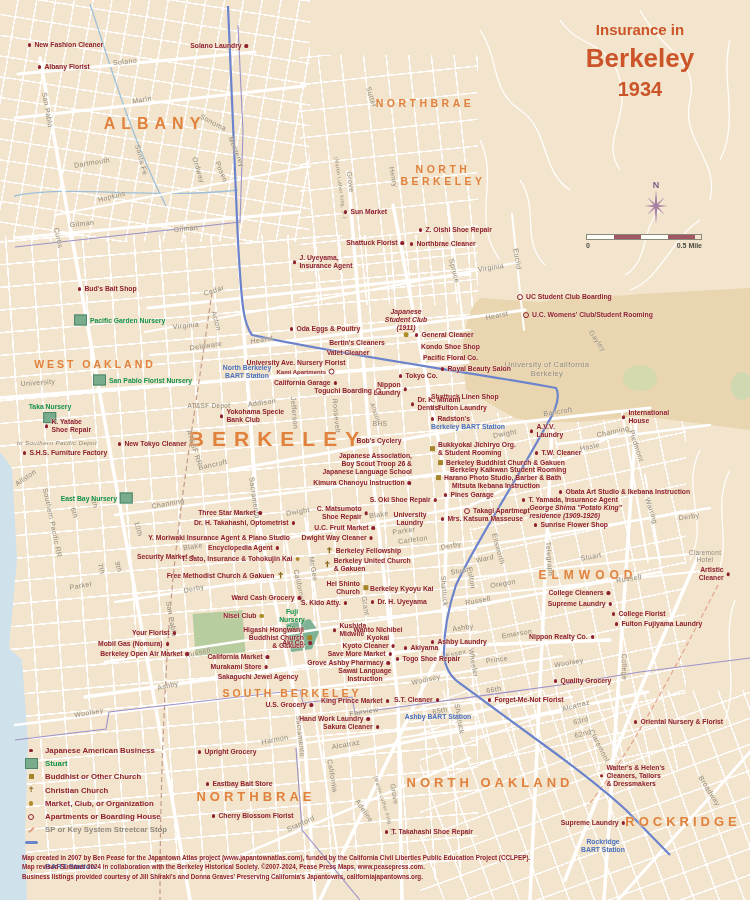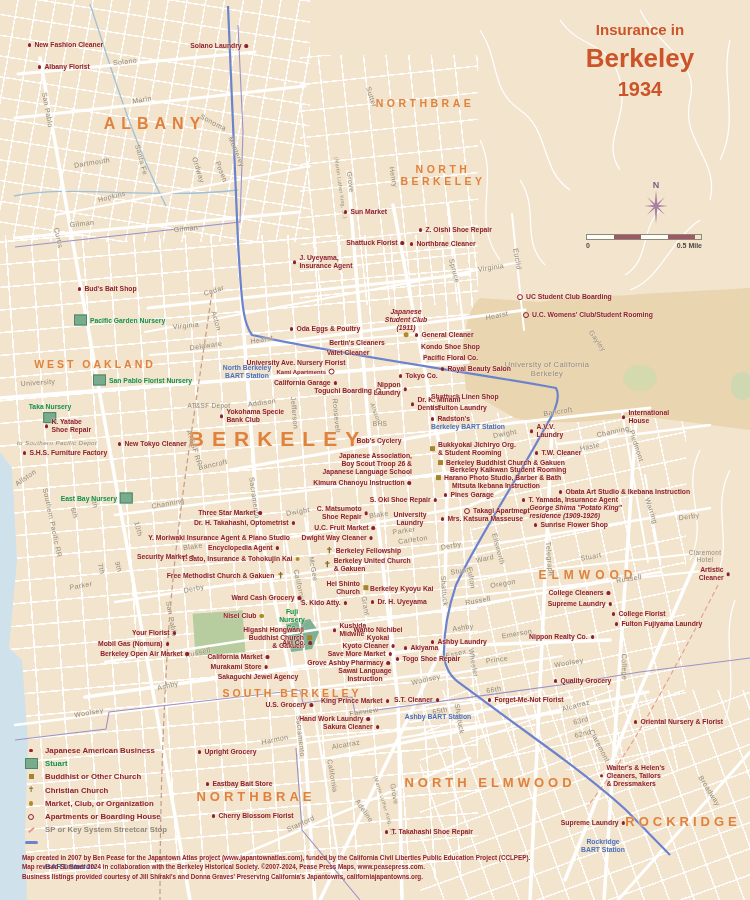--- a/index.html
+++ b/index.html
@@ -165,21 +165,21 @@
   <div id="labels">
       <div class="lbl nbhd" style="left: 155px; top: 124px; font-size: 16px; letter-spacing: 6px; transform: translate(-50%, -50%);">ALBANY</div>
       <div class="lbl nbhd" style="left: 425px; top: 103px; font-size: 10.5px; letter-spacing: 3.5px; transform: translate(-50%, -50%);">NORTHBRAE</div>
       <div class="lbl nbhd" style="left: 443px; top: 175px; font-size: 10.5px; letter-spacing: 3.5px; transform: translate(-50%, -50%);">NORTH
 BERKELEY</div>
       <div class="lbl nbhd" style="left: 95px; top: 364px; font-size: 10.5px; letter-spacing: 3px; transform: translate(-50%, -50%);">WEST OAKLAND</div>
       <div class="lbl nbhd" style="left: 278px; top: 439px; font-size: 21px; letter-spacing: 8px; transform: translate(-50%, -50%);">BERKELEY</div>
       <div class="lbl nbhd" style="left: 588px; top: 575px; font-size: 12px; letter-spacing: 5px; transform: translate(-50%, -50%);">ELMWOOD</div>
       <div class="lbl nbhd" style="left: 292px; top: 693px; font-size: 10.5px; letter-spacing: 3px; transform: translate(-50%, -50%);">SOUTH BERKELEY</div>
       <div class="lbl nbhd" style="left: 256px; top: 797px; font-size: 13px; letter-spacing: 4px; transform: translate(-50%, -50%);">NORTHBRAE</div>
-      <div class="lbl nbhd" style="left: 490px; top: 783px; font-size: 13px; letter-spacing: 4px; transform: translate(-50%, -50%);">NORTH ELMWOOD</div>
+      <div class="lbl nbhd" style="left: 490px; top: 783px; font-size: 13px; letter-spacing: 4px; transform: translate(-50%, -50%);">NORTH OAKLAND</div>
       <div class="lbl nbhd" style="left: 683px; top: 822px; font-size: 13px; letter-spacing: 4px; transform: translate(-50%, -50%);">ROCKRIDGE</div>
       <div class="lbl street" style="left: 125px; top: 62px; transform: translate(-50%, -50%) rotate(-7deg);">Solano</div>
       <div class="lbl street" style="left: 142px; top: 100px; transform: translate(-50%, -50%) rotate(-9deg);">Marin</div>
       <div class="lbl street" style="left: 213px; top: 123px; transform: translate(-50%, -50%) rotate(28deg);">Sonoma</div>
       <div class="lbl street" style="left: 236px; top: 152px; transform: translate(-50%, -50%) rotate(68deg);">Monterey</div>
       <div class="lbl street" style="left: 198px; top: 170px; transform: translate(-50%, -50%) rotate(72deg);">Ordway</div>
       <div class="lbl street" style="left: 221px; top: 172px; transform: translate(-50%, -50%) rotate(68deg);">Posen</div>
       <div class="lbl street" style="left: 141px; top: 160px; transform: translate(-50%, -50%) rotate(75deg);">Santa Fe</div>
       <div class="lbl street" style="left: 92px; top: 163px; transform: translate(-50%, -50%) rotate(-9deg);">Dartmouth</div>
       <div class="lbl street" style="left: 47px; top: 110px; transform: translate(-50%, -50%) rotate(80deg);">San Pablo</div>

